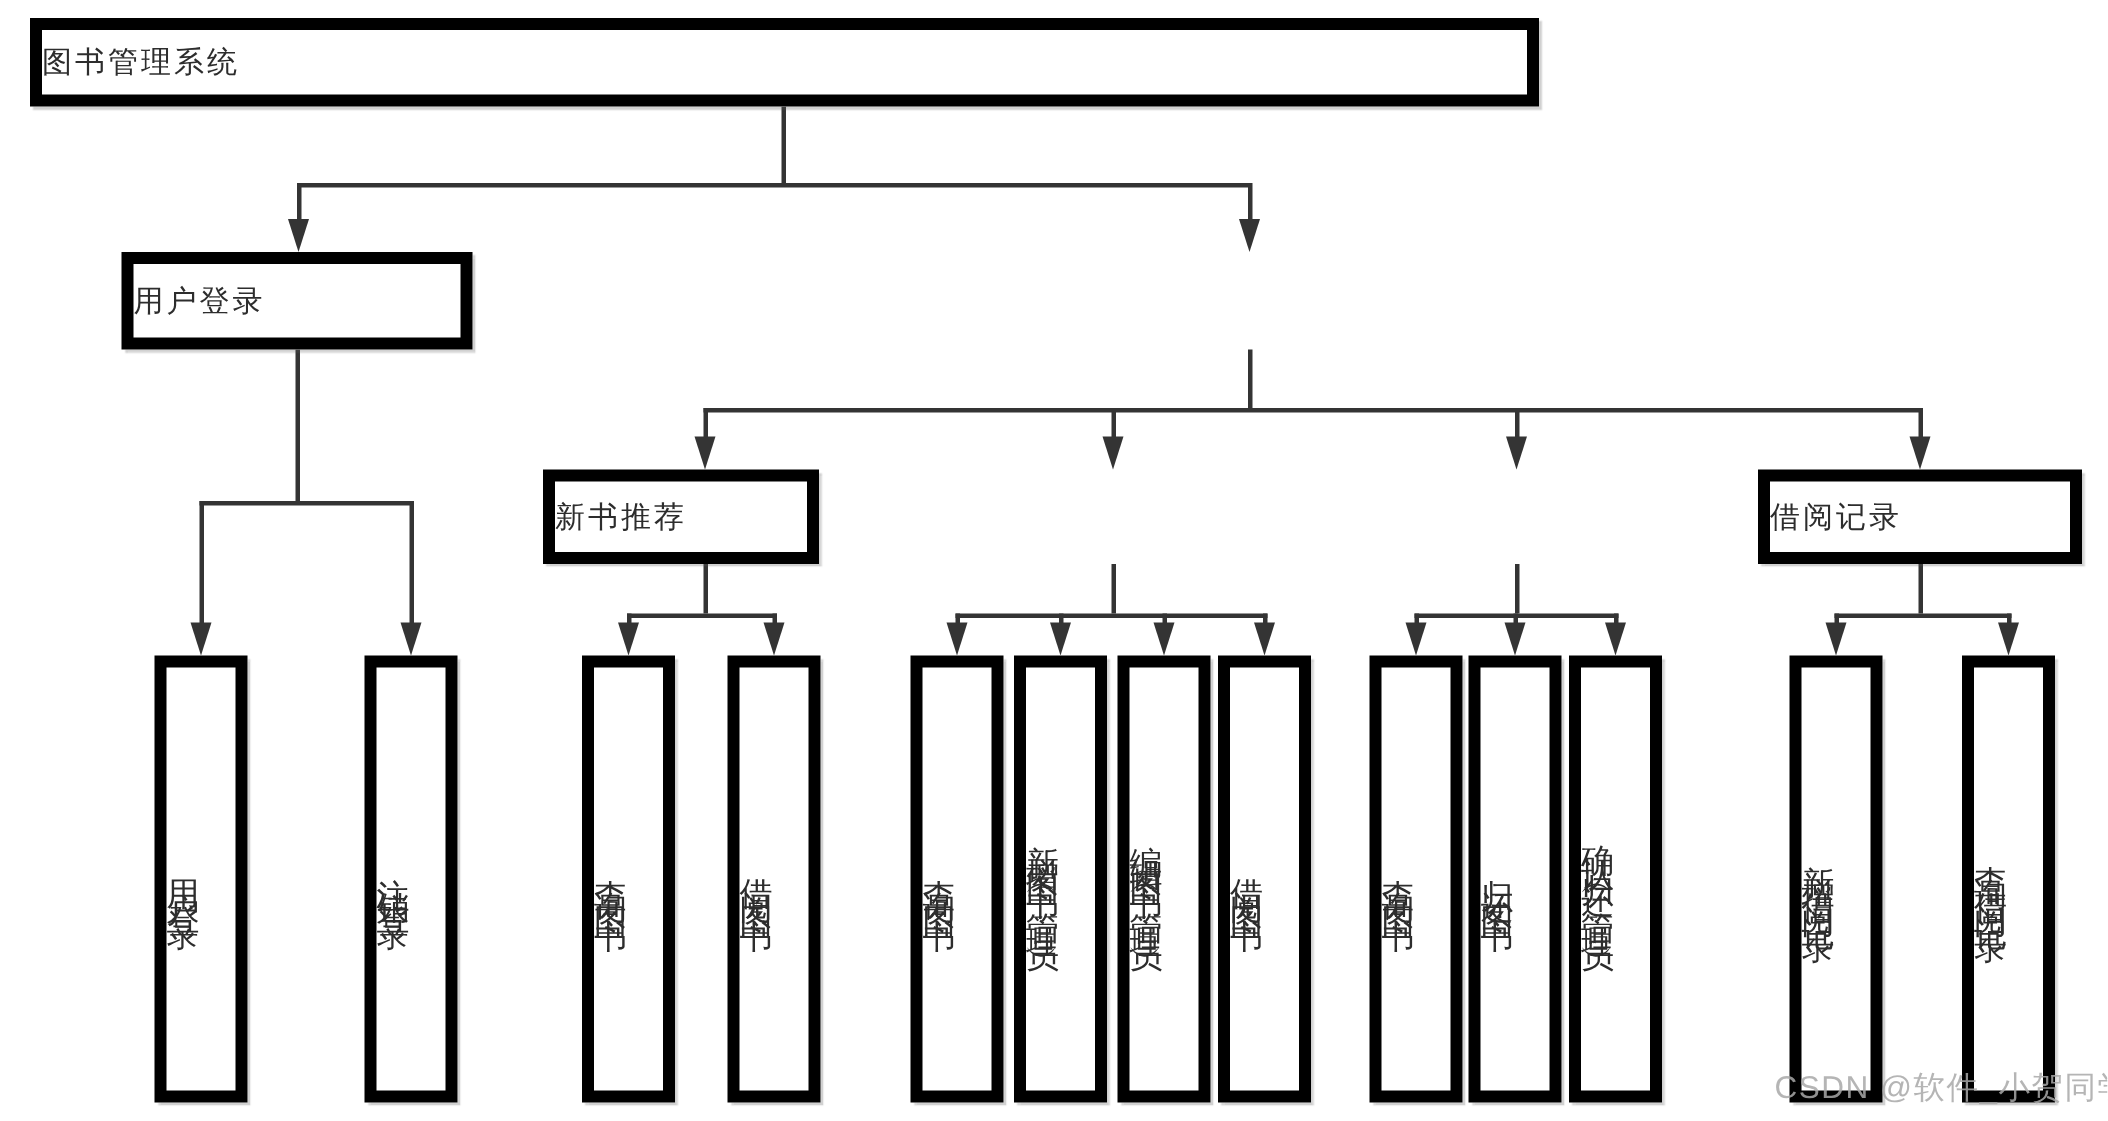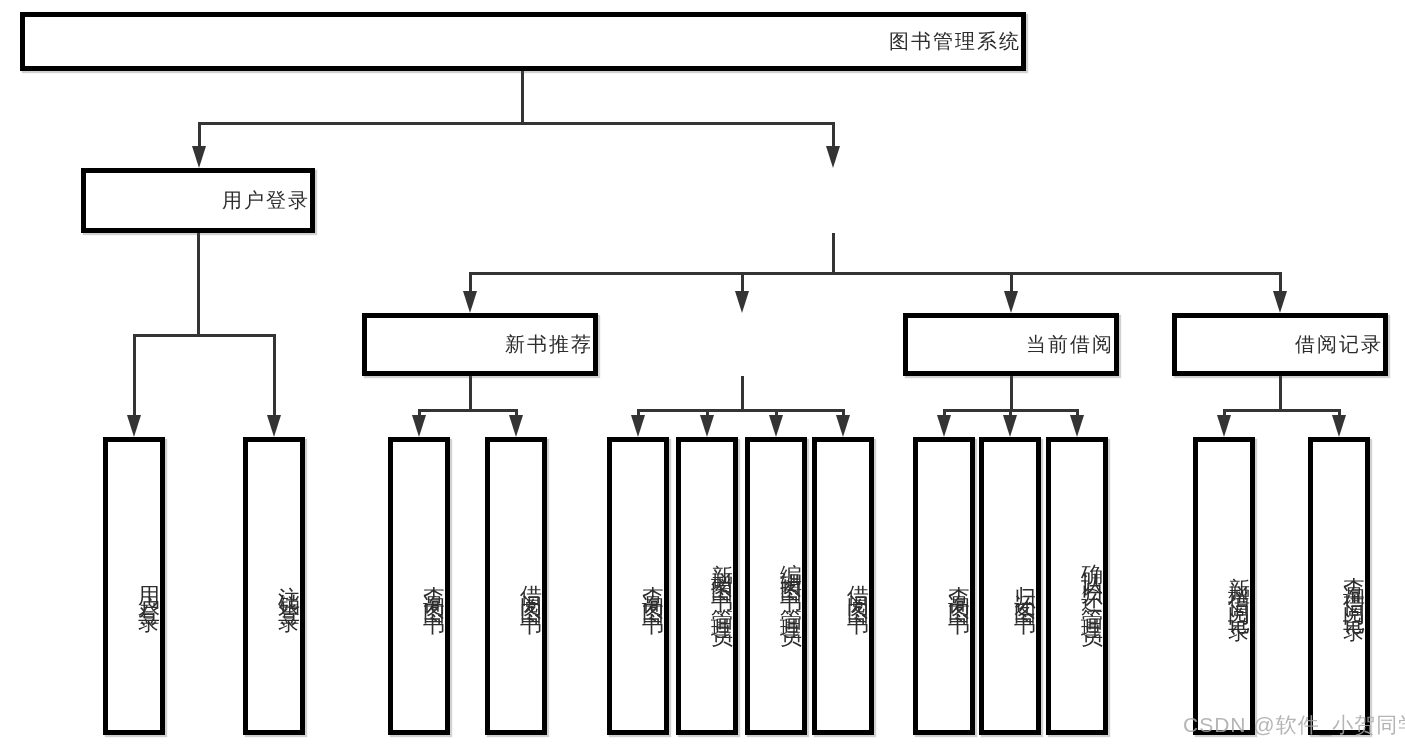--- a/index.html
+++ b/index.html
@@ -1,22 +1,22 @@
 <!DOCTYPE html>
 <html><head>
 <meta charset="utf-8">
 <style>
   html,body{margin:0;padding:0;background:#fff;}
   .canvas{
     position:relative;width:1405px;height:747px;background:#ffffff;
     font-family:"Liberation Sans","DejaVu Sans",sans-serif;overflow:hidden;
   }
   .node{
-    position:absolute;background:#ffffff;border:5px solid #000000;
-    box-sizing:border-box;display:flex;align-items:center;justify-content:flex-end;
+    position:absolute;background:#ffffff;border:8px solid #000000;
+    box-sizing:border-box;display:flex;align-items:center;justify-content:flex-start;
     box-shadow:2px 2px 1px rgba(90,90,90,0.28);
   }
   .hlabel{font-size:20px;color:#2d2d2d;letter-spacing:2px;white-space:nowrap;}
   .vtext{
     writing-mode:vertical-rl;font-size:22px;color:#2d2d2d;
     letter-spacing:9px;line-height:1;white-space:nowrap;
   }
   .vl,.hl{position:absolute;background:#343434;}
   .vl{width:3px;}
   .hl{height:3px;}
@@ -95,25 +95,22 @@
   <div class="ar" style="left:1332px;top:415px"></div>
 
   <div class="node" style="left:20px;top:12px;width:1006px;height:59px">
     <span class="hlabel">图书管理系统</span>
   </div>
 
   <div class="node" style="left:81px;top:168px;width:234px;height:65px">
     <span class="hlabel">用户登录</span>
   </div>
 
-  <div class="node" style="left:362px;top:313px;width:236px;height:63px">
+  <div class="node" style="left:362px;top:313px;width:184px;height:63px">
     <span class="hlabel">新书推荐</span>
-  </div>
-  <div class="node" style="left:903px;top:313px;width:216px;height:63px">
-    <span class="hlabel">当前借阅</span>
   </div>
   <div class="node" style="left:1172px;top:313px;width:216px;height:63px">
     <span class="hlabel">借阅记录</span>
   </div>
 
   <div class="node" style="left:103px;top:437px;width:62px;height:298px">
     <span class="vtext">用户登录</span>
   </div>
   <div class="node" style="left:243px;top:437px;width:62px;height:298px">
     <span class="vtext">注销登录</span>

